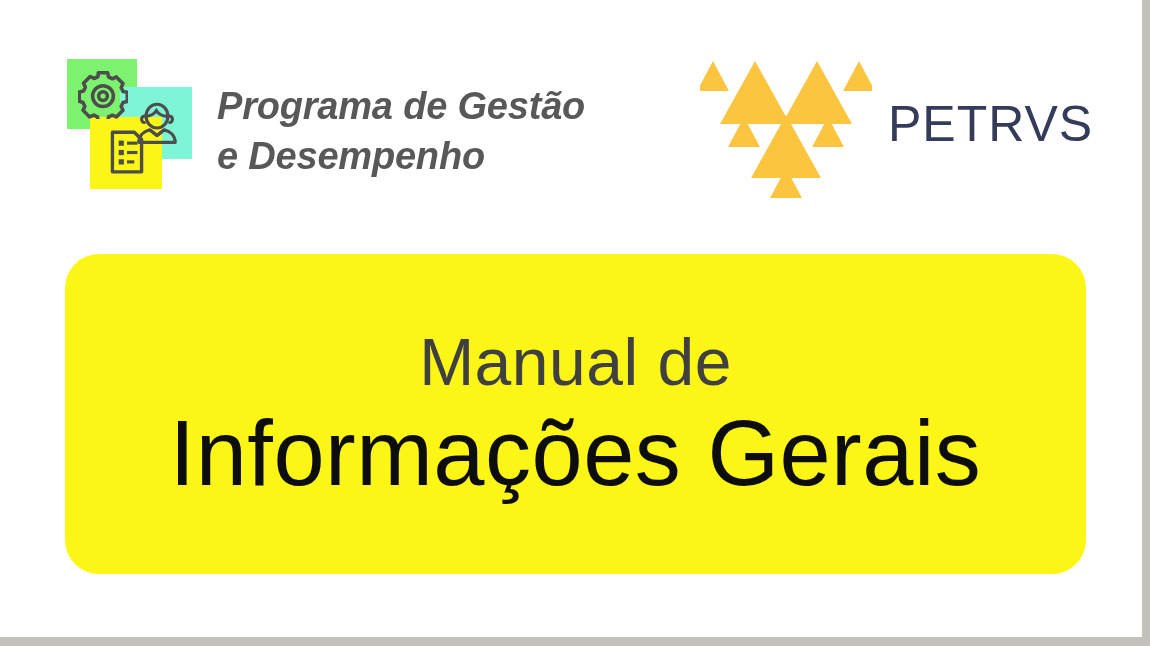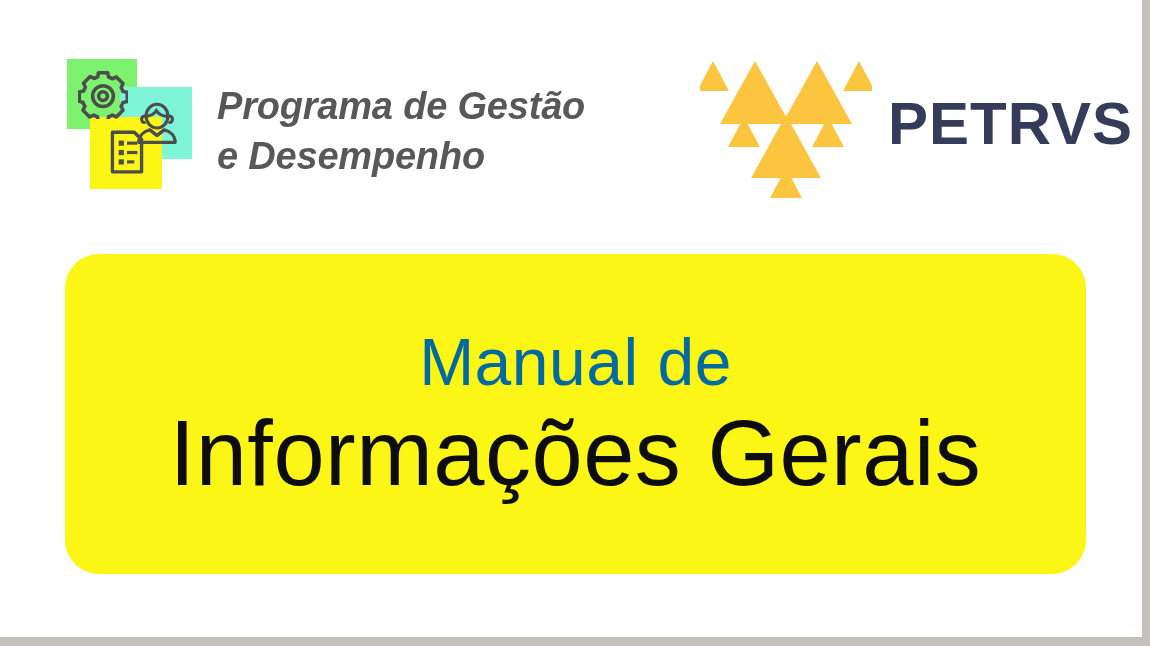--- a/index.html
+++ b/index.html
@@ -110,22 +110,22 @@
     left: 0;
     top: 0;
     width: 172px;
     height: 140px;
   }
 
   #petrvs-wordmark {
     position: absolute;
     left: 188px;
     top: 35px;
-    font-size: 60px;
-    font-weight: bold;
+    font-size: 50px;
+    font-weight: normal;
     letter-spacing: 1px;
     color: #353c59;
     line-height: 62px;
   }
 
   
   #title-banner {
     position: absolute;
     left: 65px;
     top: 254px;
@@ -135,21 +135,21 @@
     border-radius: 34px;
     display: flex;
     flex-direction: column;
     align-items: center;
     justify-content: center;
   }
 
   #banner-line-1 {
     font-size: 66px;
     font-weight: 300;
-    color: #0369a1;
+    color: #404040;
     line-height: 78px;
     letter-spacing: 0.5px;
     text-align: center;
   }
 
   #banner-line-2 {
     font-size: 92px;
     font-weight: 300;
     color: #0d0d0d;
     line-height: 104px;

